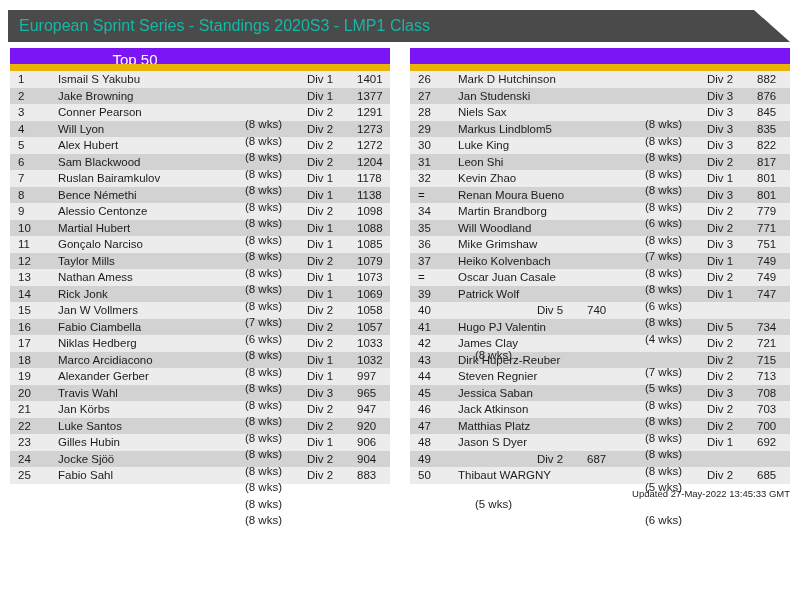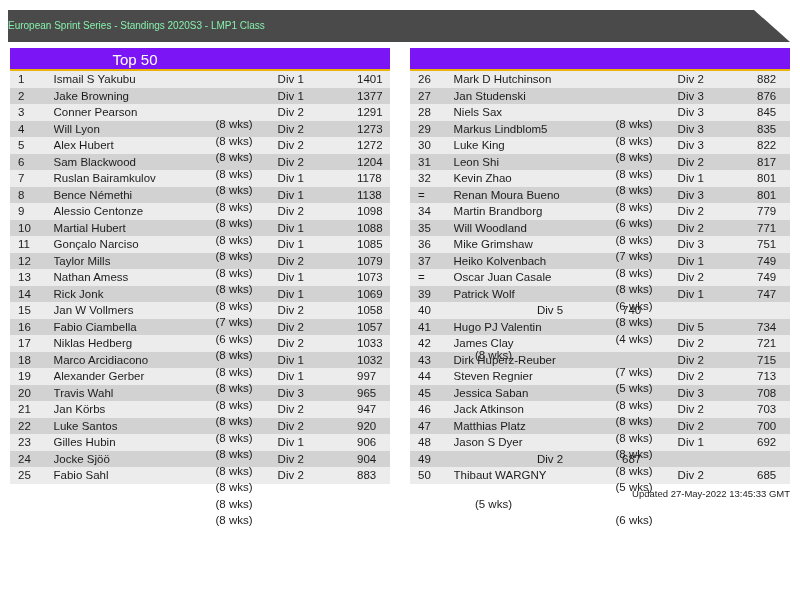--- a/index.html
+++ b/index.html
@@ -17,36 +17,37 @@
     font-family: "Liberation Sans", sans-serif;
     position: relative;
     overflow: hidden;
   }
   .title-bar {
     position: absolute;
     left: 8px; top: 10px;
     width: 782px; height: 32px;
     background: var(--titlebar);
     clip-path: polygon(0 0, calc(100% - 36px) 0, 100% 100%, 0 100%);
-    color: #86efac;
-    font-size: 10px;
+    color: #14b8a6;
+    font-size: 16px;
     line-height: 32px;
+    padding-left: 11px;
     white-space: nowrap;
   }
   .standings-table {
     position: absolute;
     top: 48px;
     width: 380px;
   }
   .standings-table.left  { left: 10px; }
   .standings-table.right { left: 410px; }
   .table-header {
     height: 23px;
     background: var(--accent);
-    border-bottom: 2px solid #eab308;
+    border-bottom: 7px solid #eab308;
     color: #ffffff;
     font-size: 15px;
     line-height: 23px;
     overflow: hidden;
   }
   .table-header .header-label {
     display: inline-block;
     width: 250px;
     text-align: center;
   }
@@ -58,21 +59,21 @@
     font-size: 11.5px;
     color: var(--row-text);
     white-space: nowrap;
   }
   .row:nth-child(odd)  { background: var(--row-odd); }
   .row:nth-child(even) { background: var(--row-even); }
   .cell-pos   { width: 48px;  padding-left: 8px; overflow: hidden; }
   .cell-name  { width: 170px; overflow: hidden; }
   .cell-wks   { width: 54px;  text-align: right; margin-top: 45px; }
   .cell-div   { width: 75px;  padding-left: 25px; }
-  .cell-pts   { width: 33px;  text-align: center; padding-right: 20px; margin-left: 35px; }
+  .cell-pts   { width: 33px;  text-align: center; padding-right: 20px; }
   .updated-label {
     position: absolute;
     top: 488px;
     right: 10px;
     font-size: 9.5px;
     color: #1c1c1c;
   }
 </style>
 </head>
 <body>

